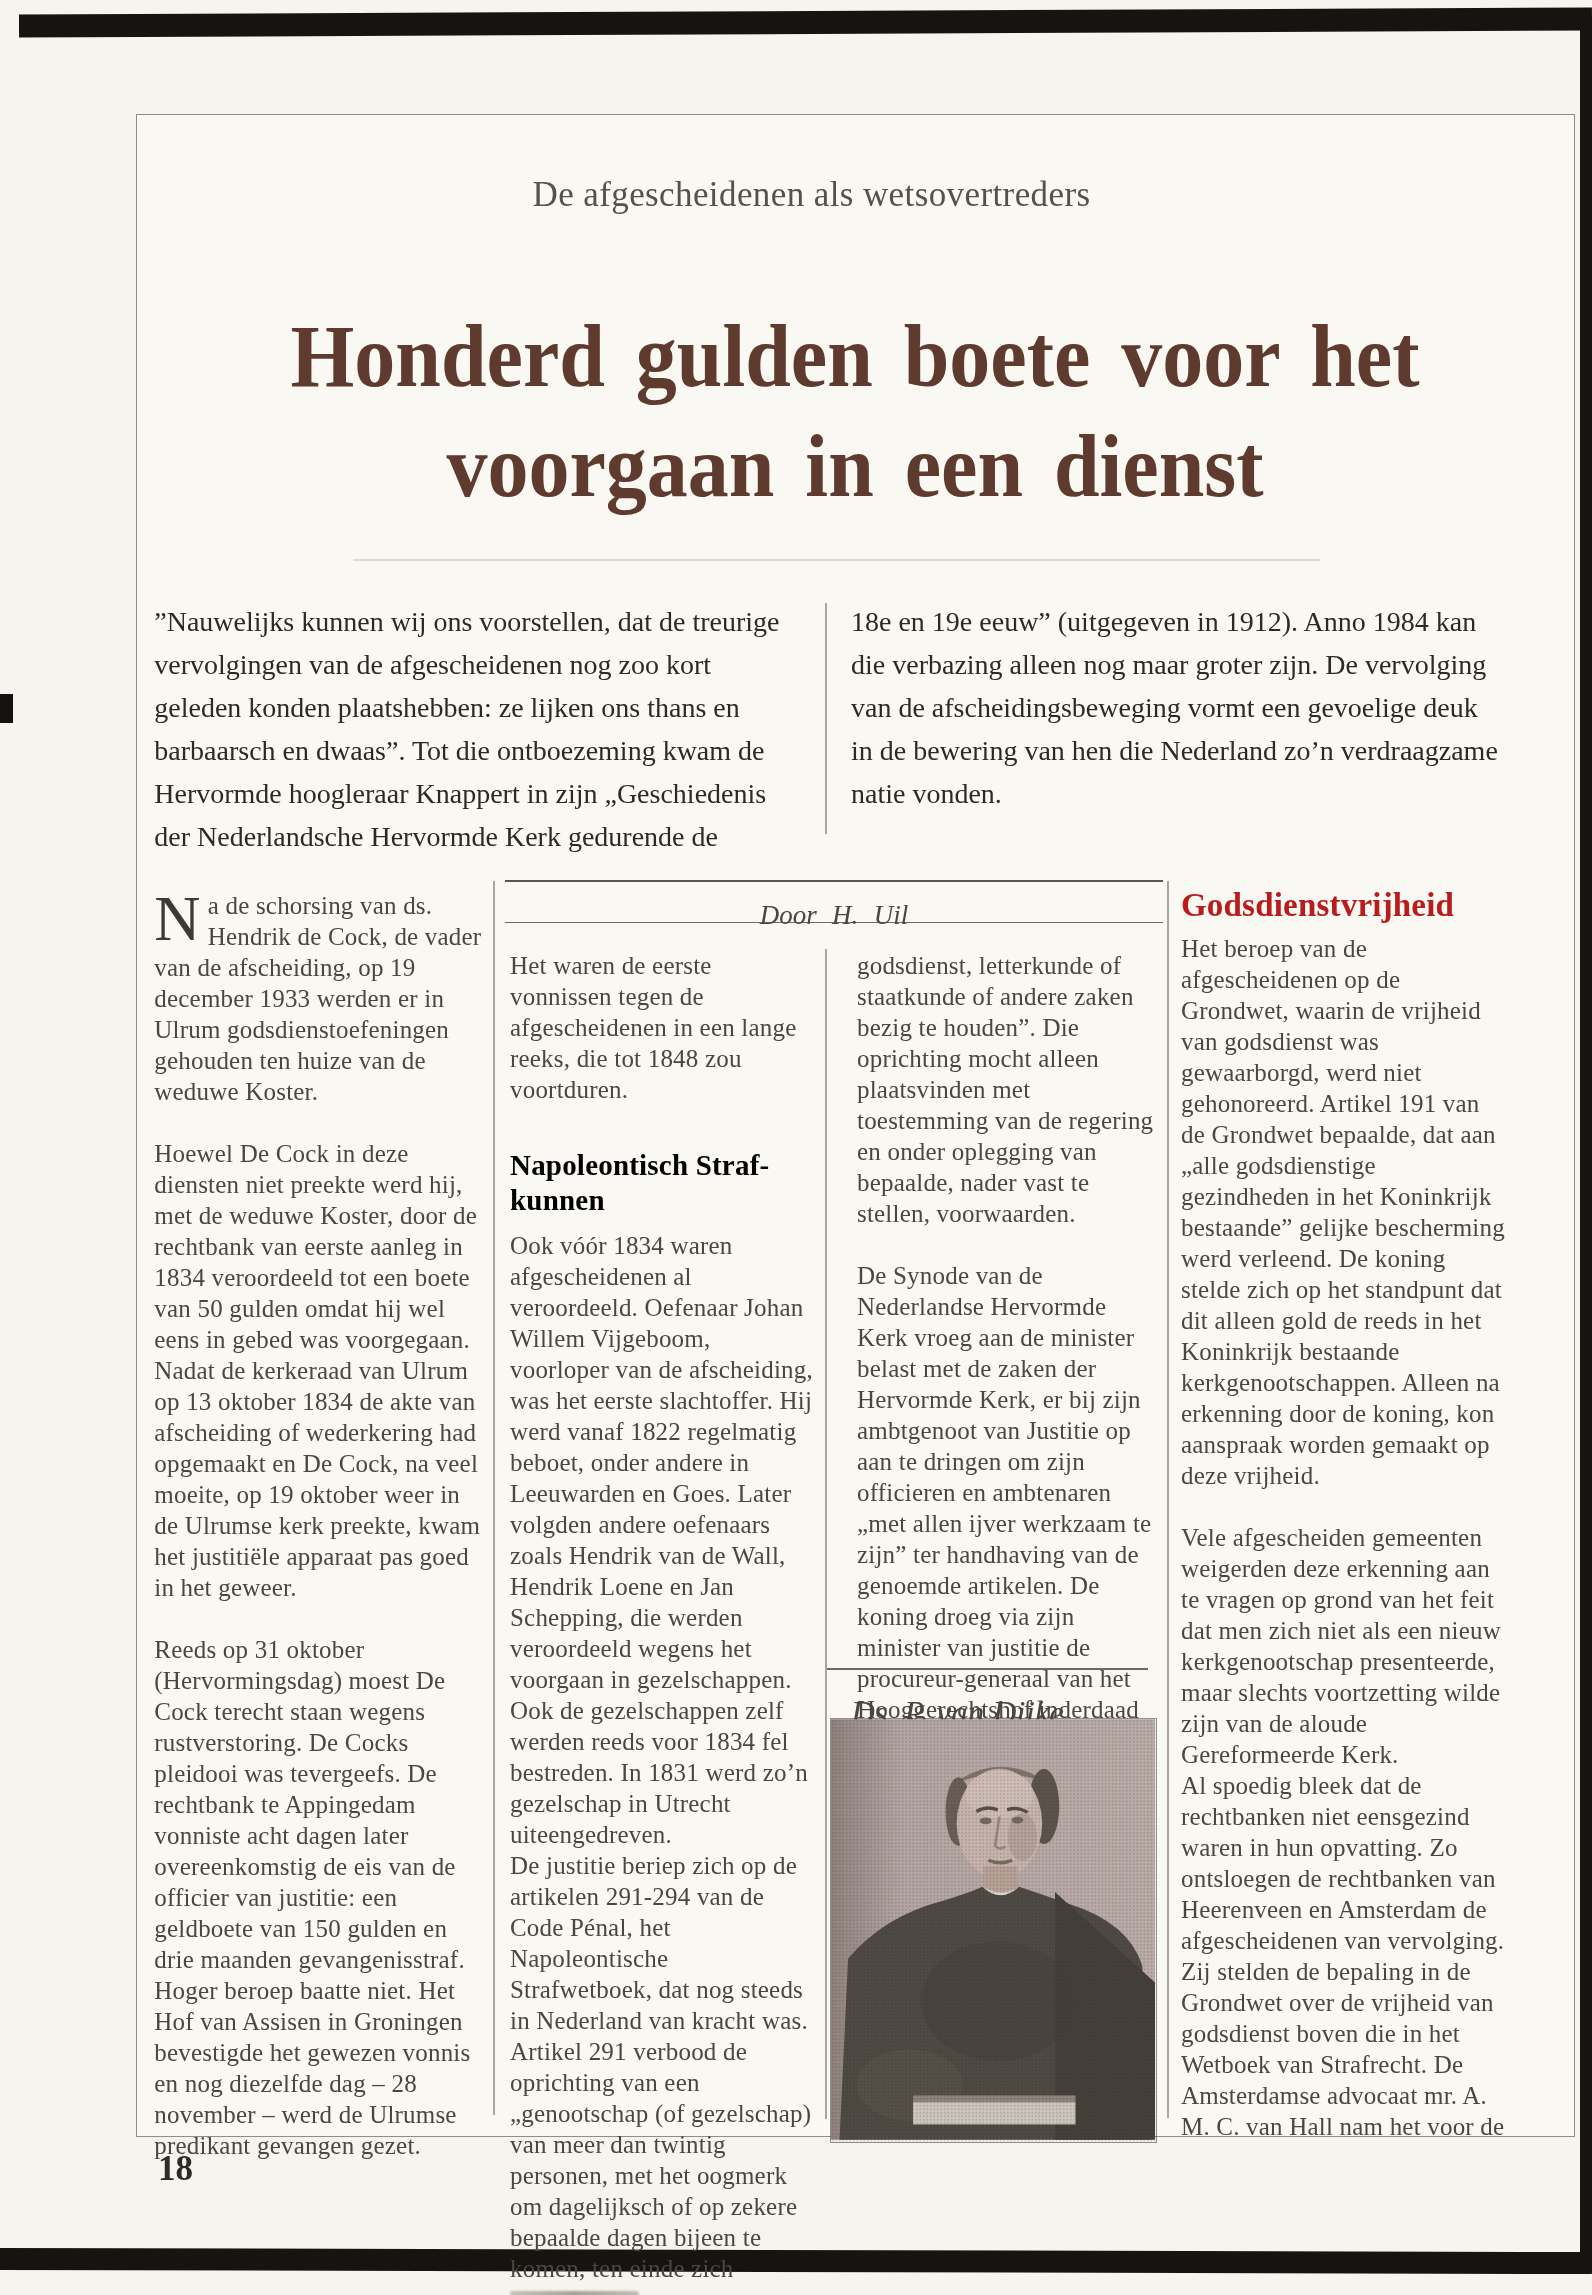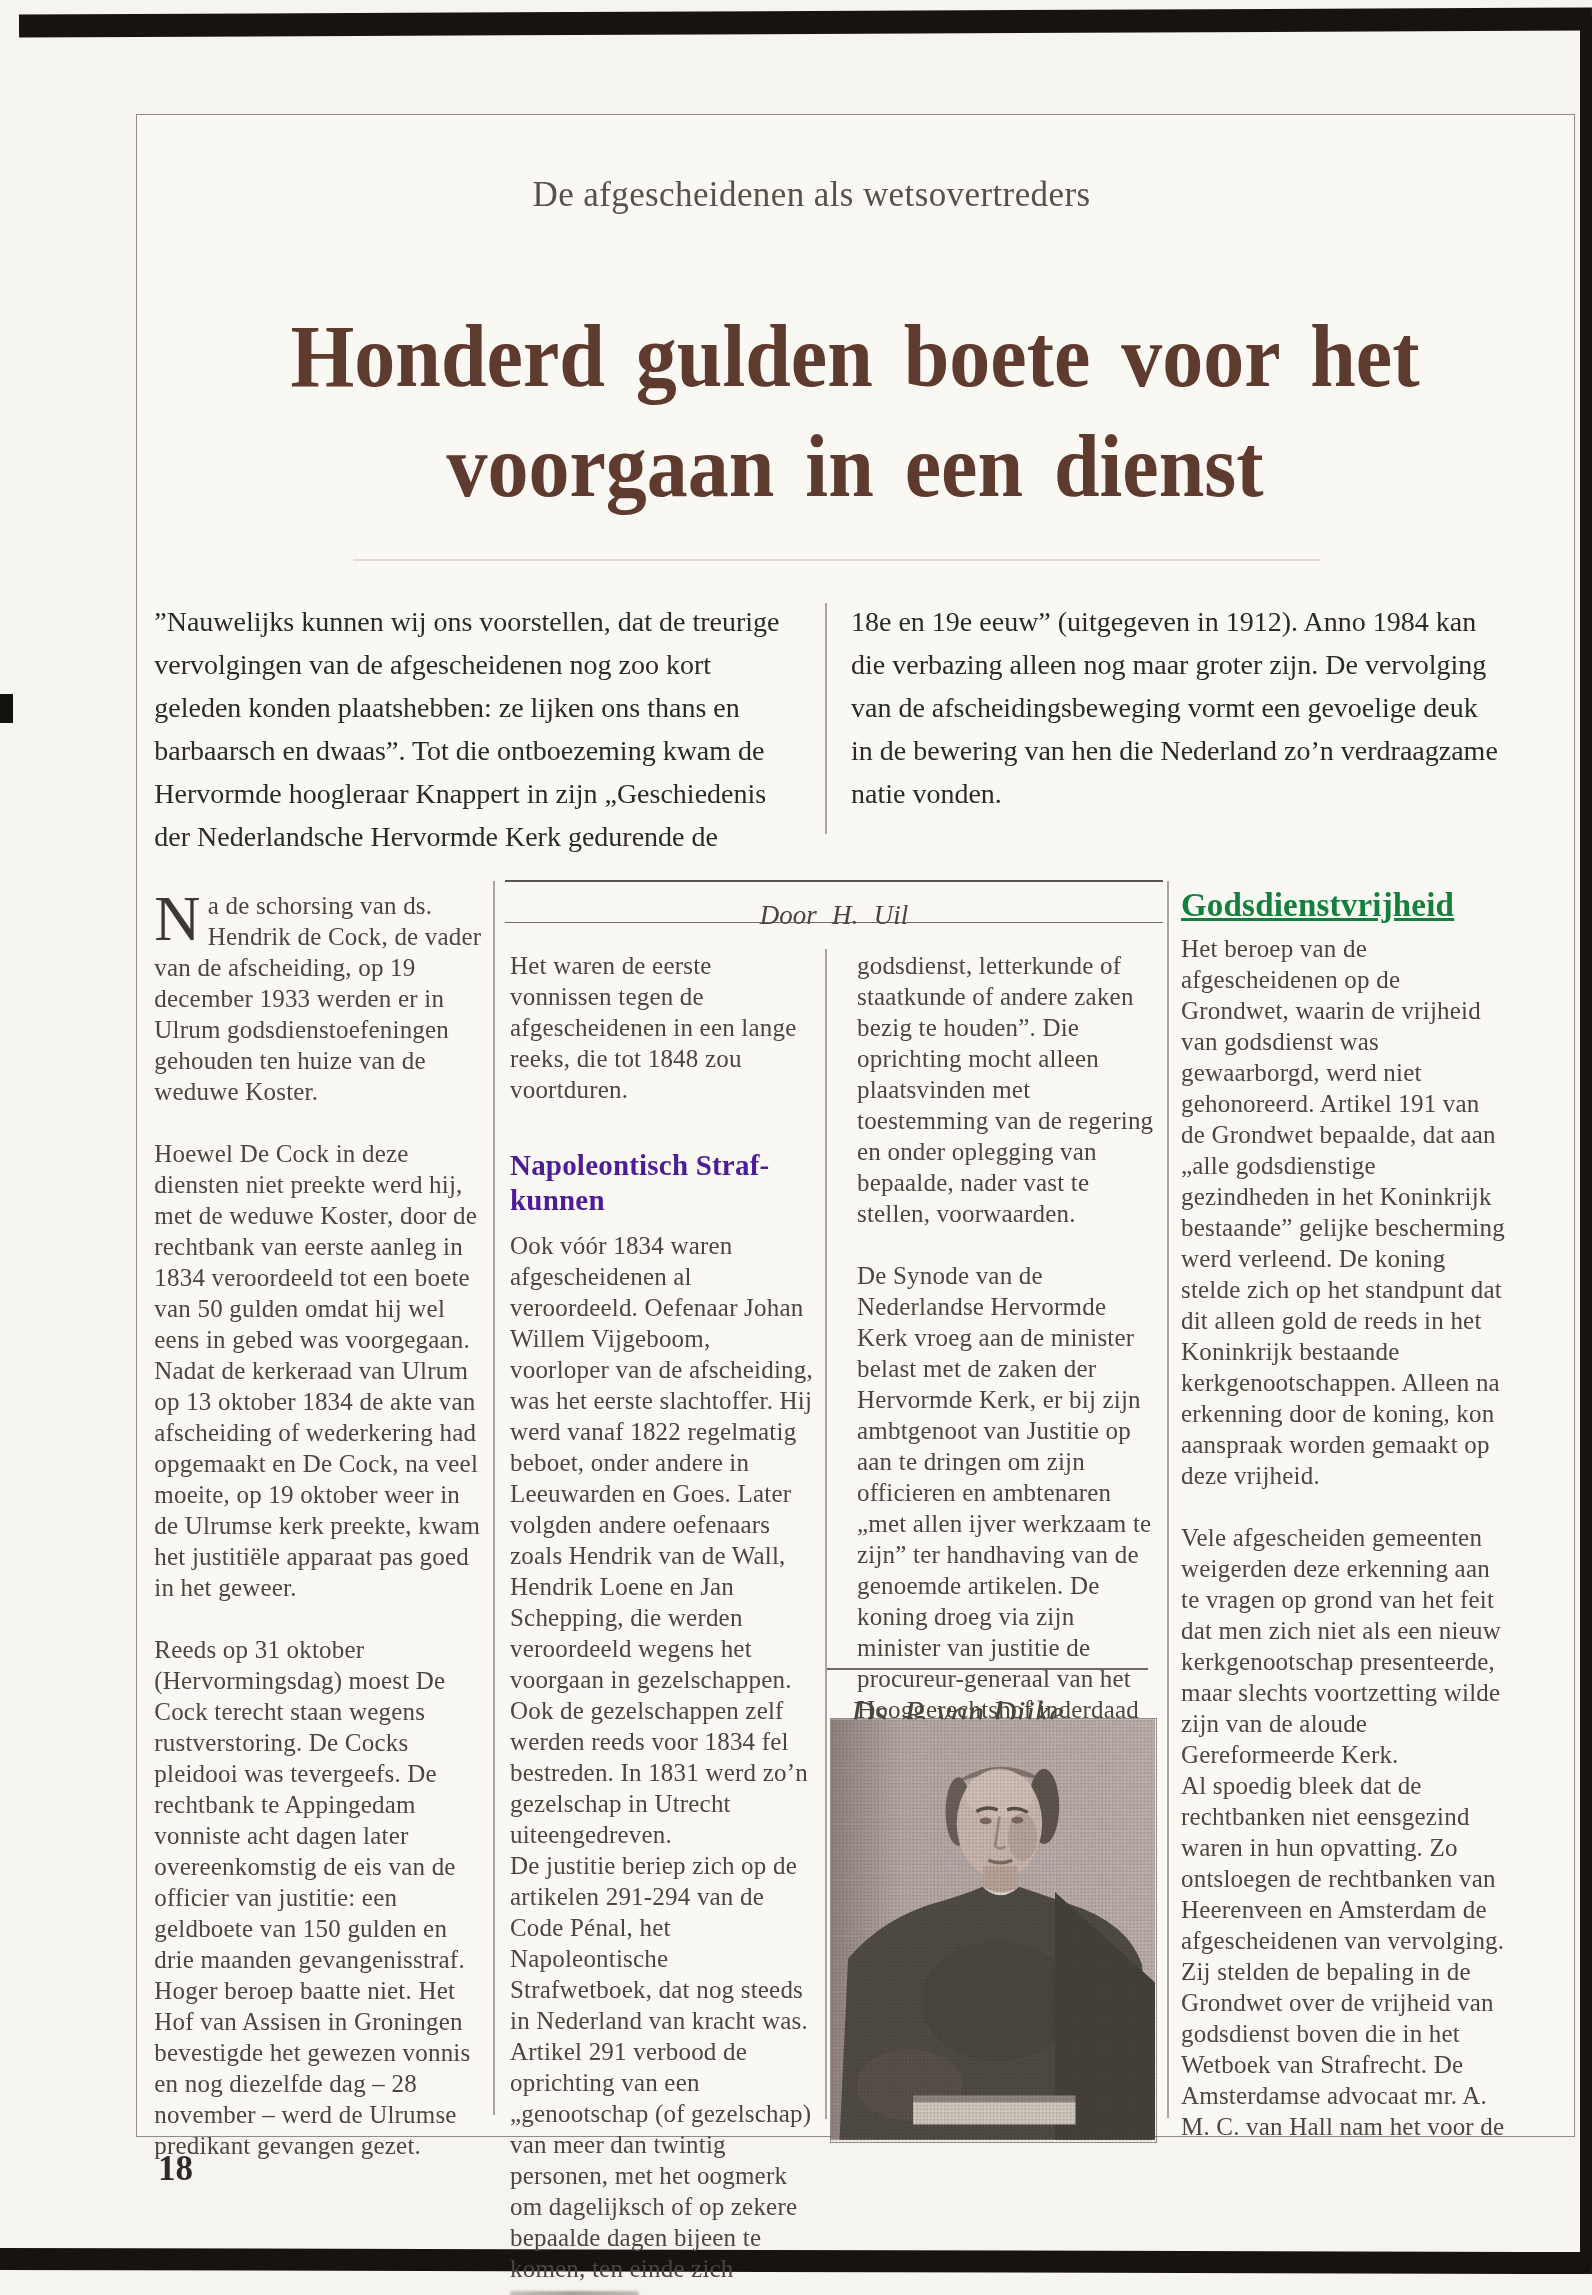--- a/index.html
+++ b/index.html
@@ -61,27 +61,26 @@
 
   .div-1{left:356px;top:766px;height:1234px;}
   .div-2{left:688px;top:834px;height:1170px;}
   .div-3{left:1030px;top:766px;height:1237px;}
 
   .dropcap{
     float:left;font-size:64px;line-height:50px;color:#3c3833;
     margin:3.5px 7px 0 0;font-weight:400;
   }
   .subhead-brown{
-    font-weight:700;font-size:29px;line-height:35px;color:#4c1d95;
+    font-weight:700;font-size:29px;line-height:35px;color:#000000;
     margin:43px 0 12px 0;
   }
   .subhead-dark{
-    font-weight:700;font-size:33px;line-height:36px;color:#15803d;
+    font-weight:700;font-size:33px;line-height:36px;color:#b91c1c;
     margin:0 0 10.4px 0;
-    text-decoration:underline;
   }
   .smudge{
     display:inline-block;width:129px;height:17.3px;vertical-align:baseline;
     background:linear-gradient(90deg,#c7c2b8,#a5a198,#c2bdb3);
     border-radius:2.6px;filter:blur(1px);
   }
 
   .caption-rule{left:690px;top:1553px;width:321px;height:1.7px;background:#6e6a64;}
   .photo-caption{left:714px;top:1564px;font-style:italic;font-size:33px;color:#4a463f;margin-top:16px;}
   .photo{

